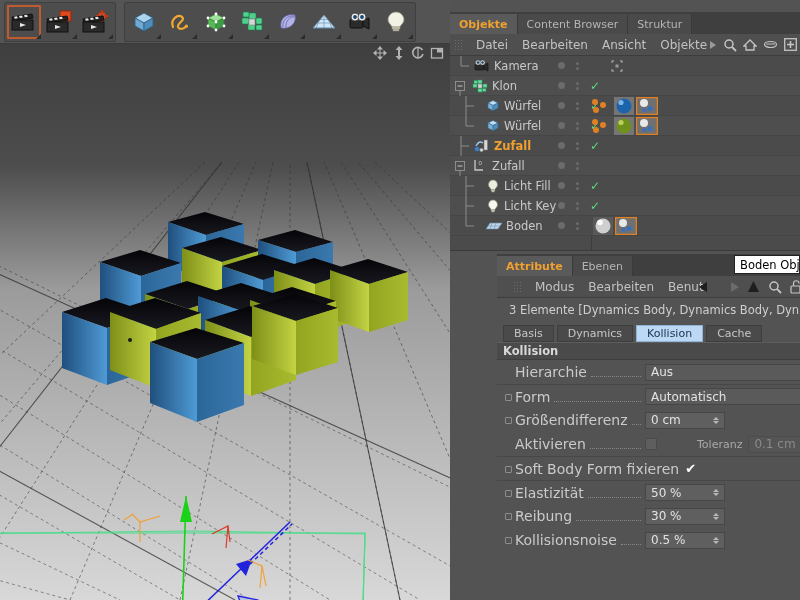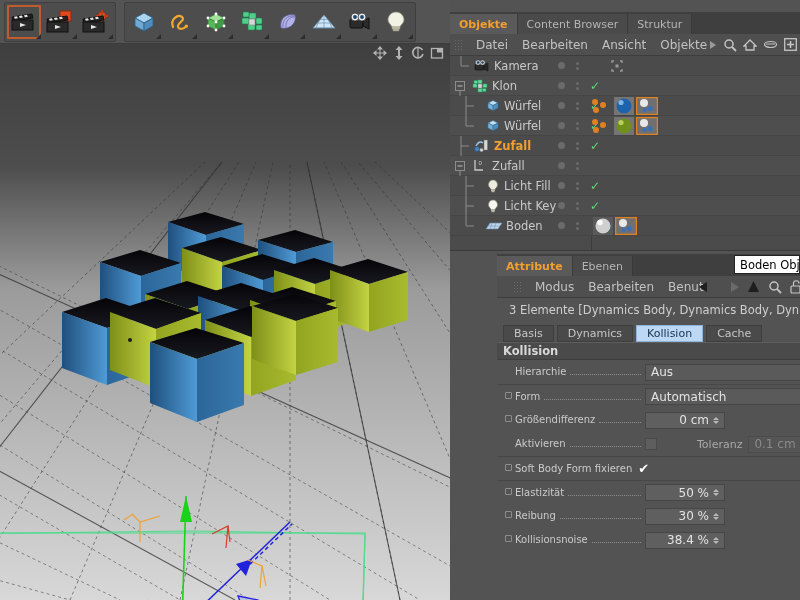--- a/index.html
+++ b/index.html
@@ -87,32 +87,32 @@
   .stab.active { background:#bcd8f5; color:#18324a; border-color:#8fb4d8; }
 
   .secthead { height:18px; background:#4a4a4a; display:flex; align-items:center;
               padding-left:6px; font-weight:bold; color:#d8d8d8; font-size:11.5px;
               border-top:1px solid #5e5e5e; border-bottom:1px solid #3e3e3e;}
 
   .prow { height:24px; display:flex; align-items:center; padding-left:8px;
           position:relative;}
   .prow.divider { border-top:1px solid #474747; }
   .plab { display:flex; align-items:baseline; width:140px; overflow:hidden;
-          font-size:10px; color:#cacaca; }
+          font-size:14px; color:#cacaca; }
   .pbullet { width:7px;height:7px;border:1px solid #8d8d8d; margin-right:3px;
              border-radius:1px; flex:none; position:relative; top:-1px;}
   .pbullet.blank { border-color:transparent; }
   .dotfill { flex:1; border-bottom:1px dotted #8a8a8a; margin:0 4px 3px 4px;
              min-width:8px; }
 
   .field { height:17px; background:#5f5f5f; border:1px solid #464646;
            display:flex; align-items:center; padding:0 5px; color:#e2e2e2;
            font-size:12px; cursor:text;}
   .field.wide { flex:1; margin-right:8px; background:#5a5a5a; }
-  .field.num { width:80px; justify-content:flex-end; }
+  .field.num { width:80px; justify-content:space-between; }
   .field.dis { background:#555; color:#8a8a8a; border-color:#4c4c4c;}
   .spin { display:flex; flex-direction:column; gap:1px; margin-left:4px;}
   .spin i { width:0;height:0;border-left:3px solid transparent;
             border-right:3px solid transparent;display:block;}
   .spin i.u { border-bottom:3px solid #b8b8b8;}
   .spin i.d { border-top:3px solid #b8b8b8;}
   .cbox { width:12px;height:12px;background:#5e5e5e;border:1px solid #4a4a4a;
           border-radius:1px; cursor:pointer;}
   .tick { font-size:13px; color:#ffffff; font-weight:bold; line-height:1;}
 
@@ -959,21 +959,21 @@
         </div>
       </div>
 
       <div class="prow">
         <div class="plab">
           <span class="pbullet"></span>
           <span>Kollisionsnoise</span>
           <span class="dotfill"></span>
         </div>
         <div class="field num">
-          <span>38.4 %</span>
+          <span>0.5 %</span>
           <span class="spin">
               <i class="u"></i>
               <i class="d"></i>
             </span>
         </div>
       </div>
     </div>
 
     <div class="tooltip">Boden Objekt</div>
   </div>

